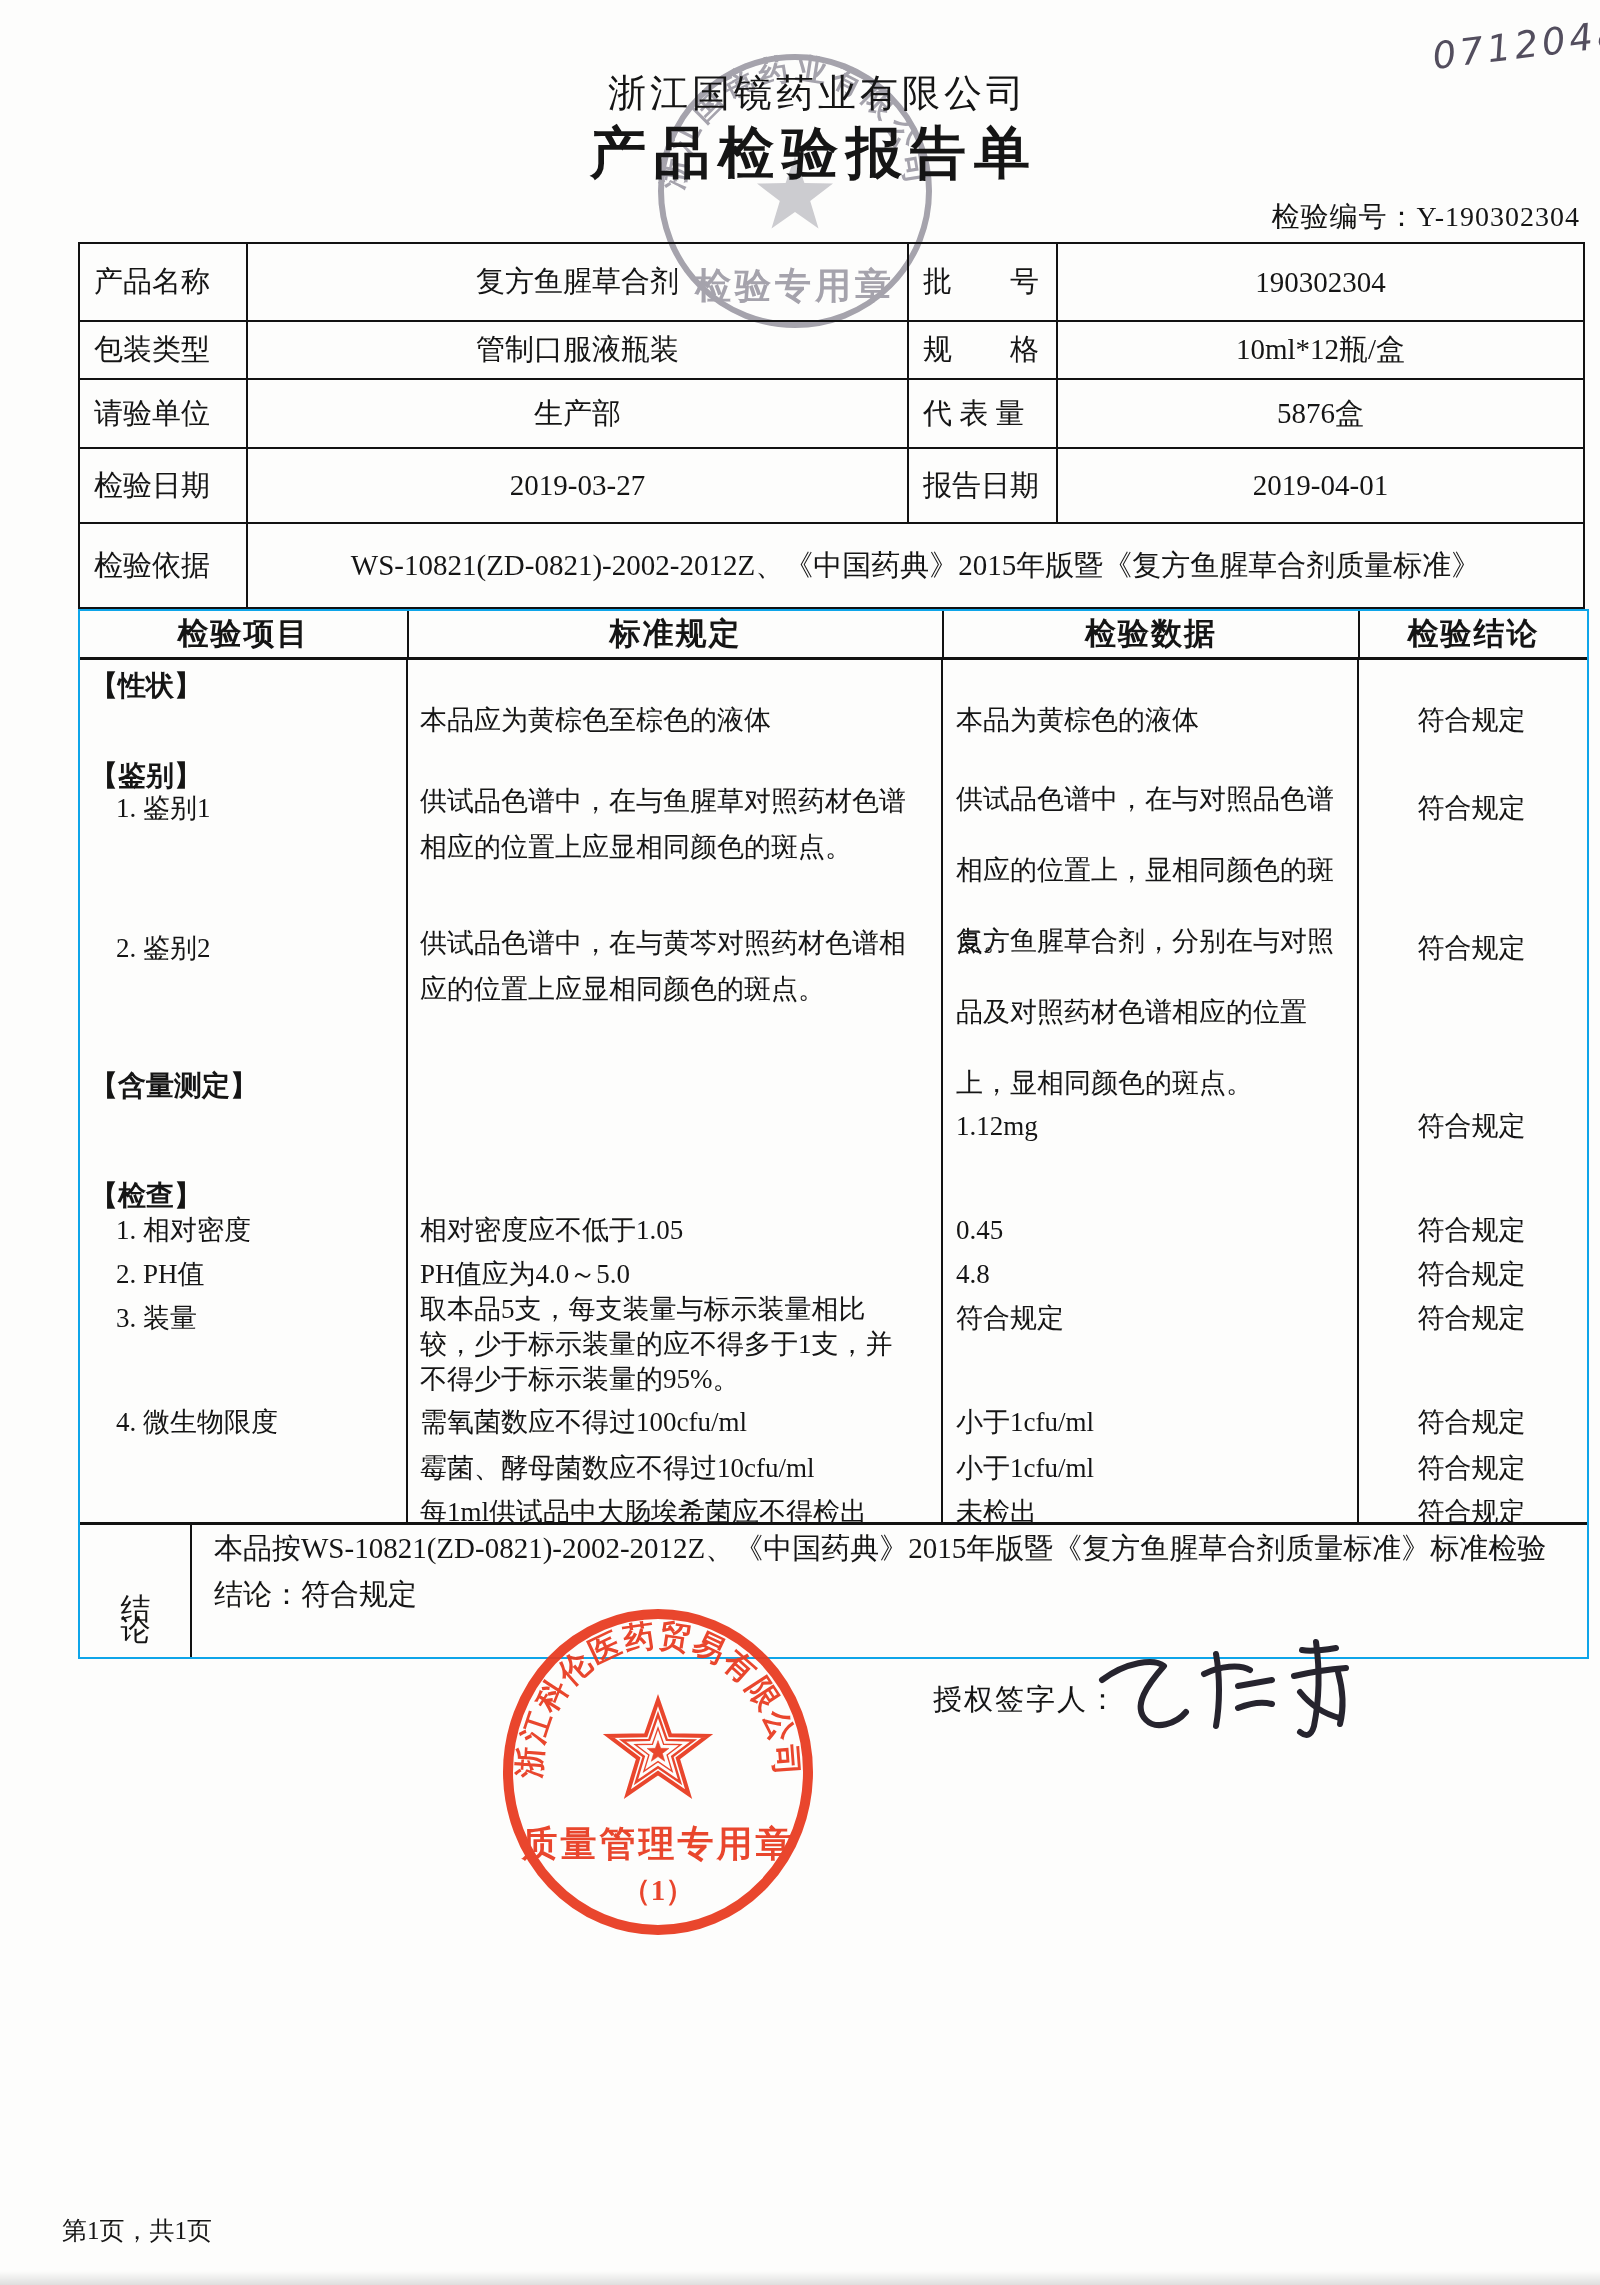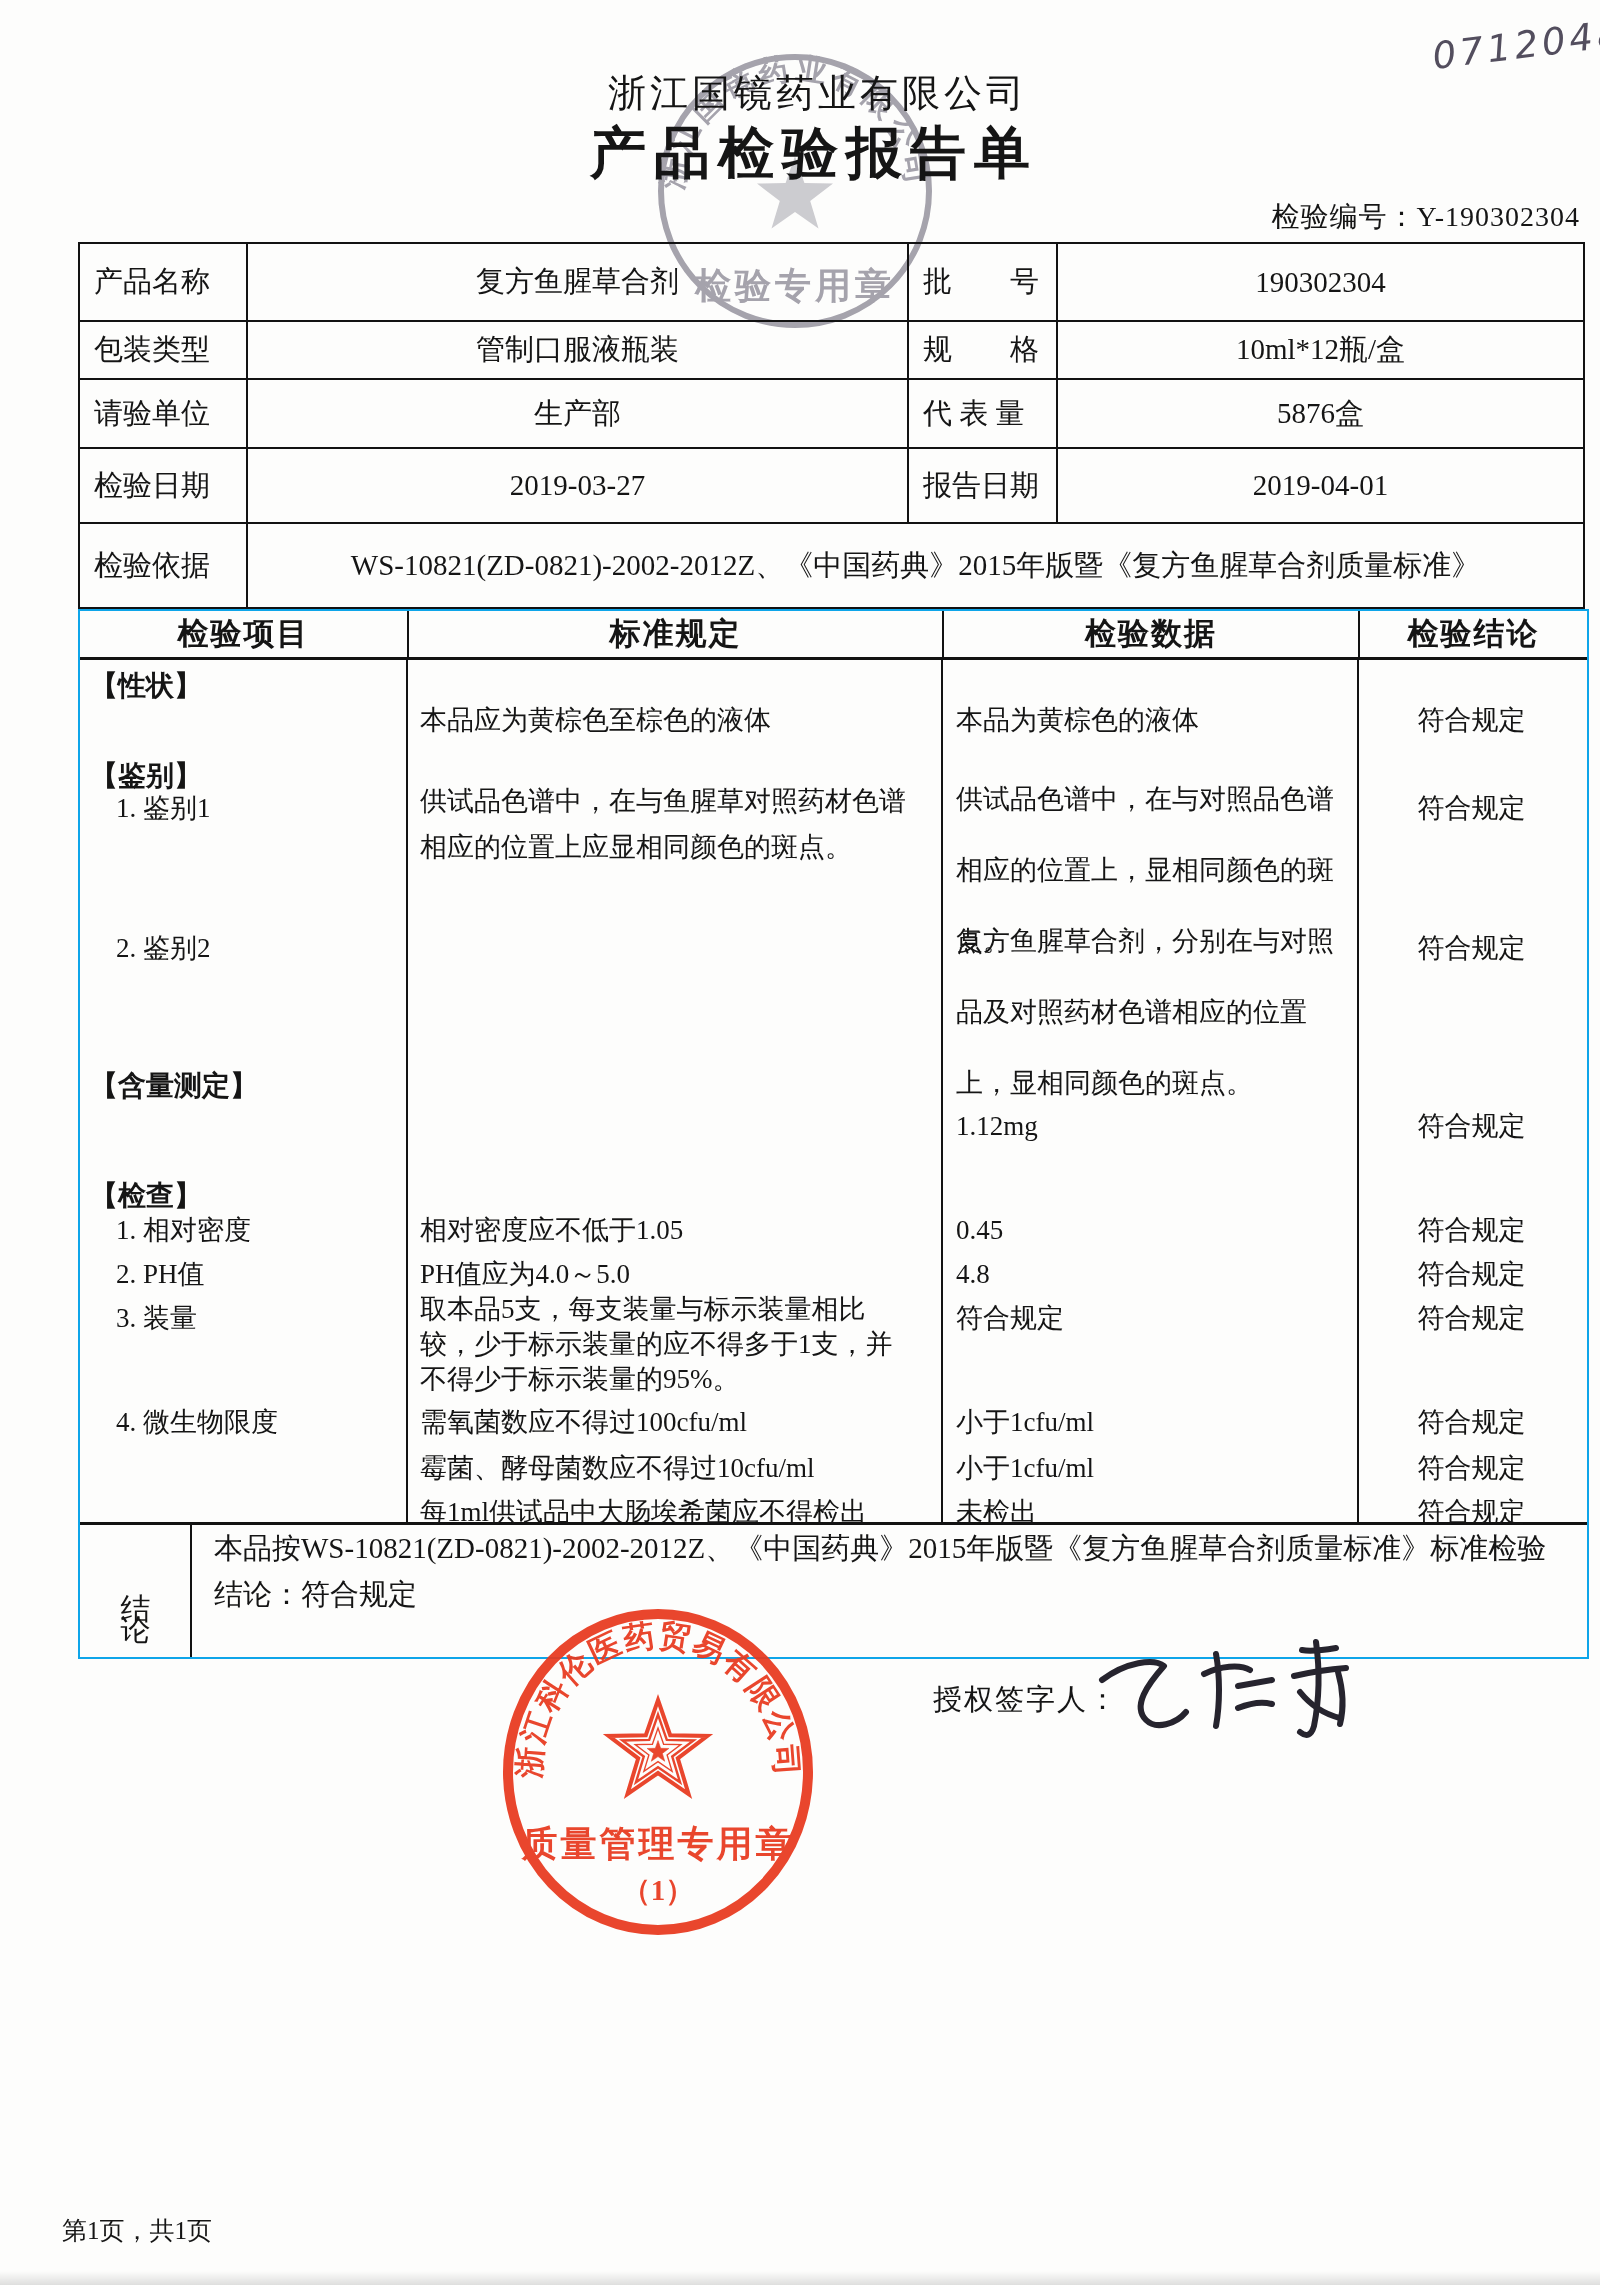--- a/index.html
+++ b/index.html
@@ -183,20 +183,21 @@
       <div class="tb item" style="left:36px;top:266px">2. 鉴别2</div>
       <div class="tb sec" style="left:10px;top:404px">【含量测定】</div>
       <div class="tb sec" style="left:10px;top:514px">【检查】</div>
       <div class="tb item" style="left:36px;top:548px">1. 相对密度</div>
       <div class="tb item" style="left:36px;top:592px">2. PH值</div>
       <div class="tb item" style="left:36px;top:636px">3. 装量</div>
       <div class="tb item" style="left:36px;top:740px">4. 微生物限度</div>
 
       <div class="tb lh-mid" style="left:340px;top:118px;width:505px">供试品色谱中，在与鱼腥草对照药材色谱相应的位置上应显相同颜色的斑点。</div>
       <div class="tb" style="left:340px;top:38px;width:505px">本品应为黄棕色至棕色的液体</div>
+      <div class="tb lh-mid" style="left:340px;top:260px;width:505px">供试品色谱中，在与黄芩对照药材色谱相应的位置上应显相同颜色的斑点。</div>
       <div class="tb" style="left:340px;top:548px;width:505px">相对密度应不低于1.05</div>
       <div class="tb" style="left:340px;top:592px;width:505px">PH值应为4.0～5.0</div>
       <div class="tb" style="left:340px;top:632px;width:490px;line-height:35px">取本品5支，每支装量与标示装量相比较，少于标示装量的应不得多于1支，并不得少于标示装量的95%。</div>
       <div class="tb" style="left:340px;top:740px;width:505px">需氧菌数应不得过100cfu/ml</div>
       <div class="tb" style="left:340px;top:786px;width:505px">霉菌、酵母菌数应不得过10cfu/ml</div>
       <div class="tb" style="left:340px;top:830px;width:505px">每1ml供试品中大肠埃希菌应不得检出</div>
 
       <div class="tb" style="left:876px;top:38px;width:390px">本品为黄棕色的液体</div>
       <div class="tb lh-wide" style="left:876px;top:104px;width:385px">供试品色谱中，在与对照品色谱相应的位置上，显相同颜色的斑点。</div>
       <div class="tb lh-wide" style="left:876px;top:246px;width:385px">复方鱼腥草合剂，分别在与对照品及对照药材色谱相应的位置上，显相同颜色的斑点。</div>

